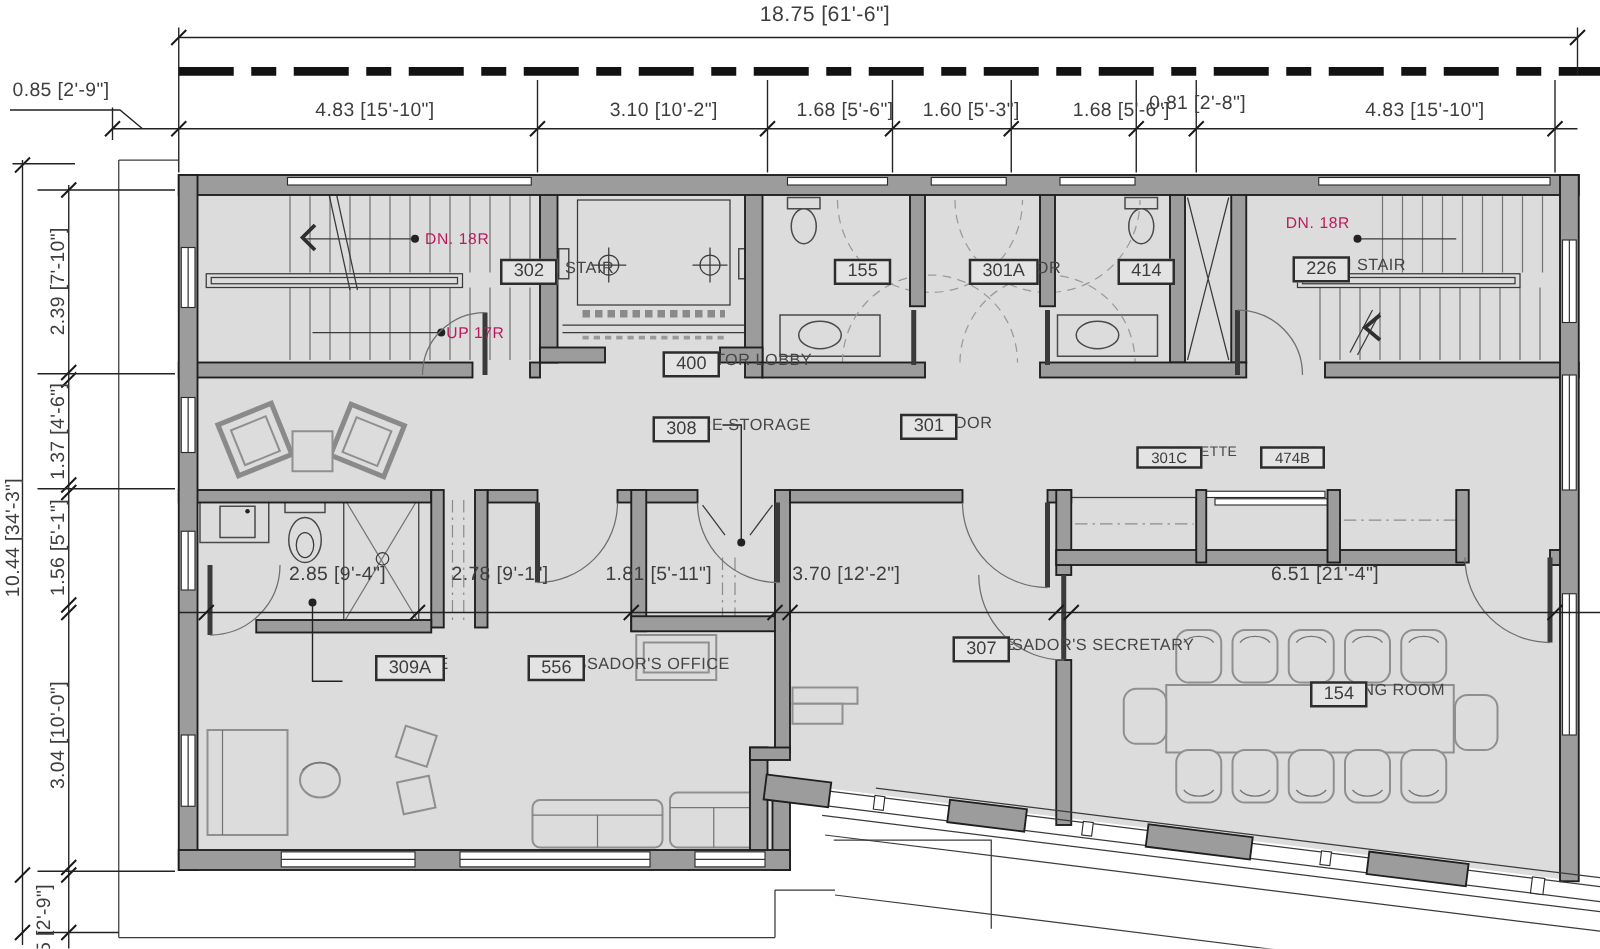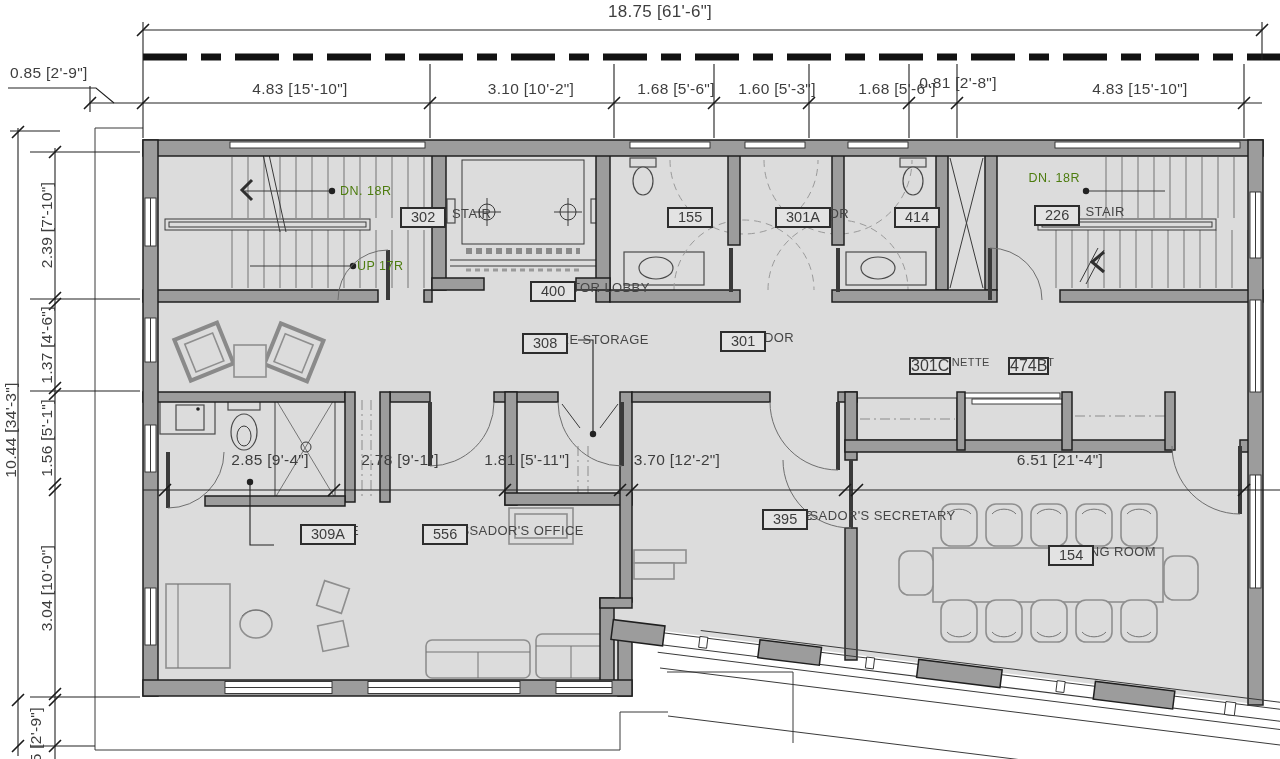--- a/index.html
+++ b/index.html
@@ -29,22 +29,22 @@
   .labels div{position:absolute}
   .dim{transform:translateX(-50%);font-size:15.5px;letter-spacing:.3px;white-space:nowrap;color:#3e3e3e}
   .dim.lg{font-size:17px}
   .dim.la{transform:none}
   .dim.vert{transform:translate(-50%,-50%) rotate(-90deg)}
   .room{transform:translateX(-50%);text-align:center;white-space:nowrap;color:#454545}
   .room .nm{font-size:13px;letter-spacing:.4px;line-height:15px}
   .room .num{display:inline-block;border:2px solid #2d2d2d;background:#e3e3e3;
              padding:0 9px;font-size:14.5px;line-height:17px;margin-top:1px;color:#3c3c3c}
   .room.sm .nm{font-size:11px;line-height:12px}
-  .room.sm .num{font-size:16px;line-height:14px;padding:0 0;border-width:2px}
-  .ann{font-size:12.5px;letter-spacing:.5px;white-space:nowrap;color:#4d7c0f}
+  .room.sm .num{font-size:12px;line-height:14px;padding:0 10px;border-width:2px}
+  .ann{font-size:12.5px;letter-spacing:.5px;white-space:nowrap;color:#be185d}
 </style>
 </head>
 <body>
 
 <div class="canvas">
 
 <svg width="1280" height="759" viewBox="0 0 1280 759">
 
   <g>
     <polygon class="flr" points="143,140 1263,140 1263,705 632,627 632,680 143,680"></polygon>
@@ -422,20 +422,20 @@
     <div class="nm">ENSUITE</div>
     <div class="num">309A</div>
   </div>
   <div class="room" style="left:422px;top:523px">
     <div class="nm">AMBASSADOR'S OFFICE</div>
     <div class="num">556</div>
   </div>
   <div class="room" style="left:762px;top:508px">
     <div class="nm">OFFICE</div>
     <div class="nm">AMBASSADOR'S SECRETARY</div>
-    <div class="num">395</div>
+    <div class="num">307</div>
   </div>
   <div class="room" style="left:1048px;top:544px">
     <div class="nm">MEETING ROOM</div>
     <div class="num">154</div>
   </div>
 </div>
 </div>
 
 </body></html>

